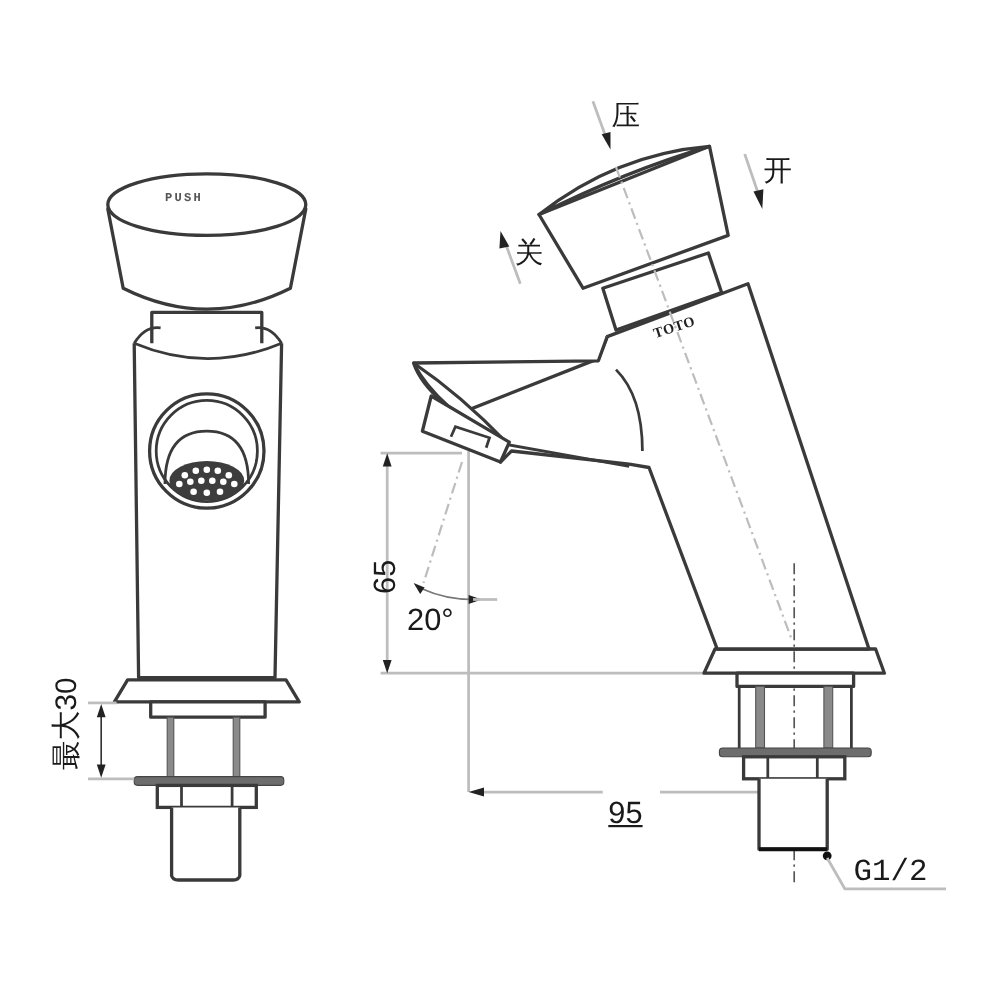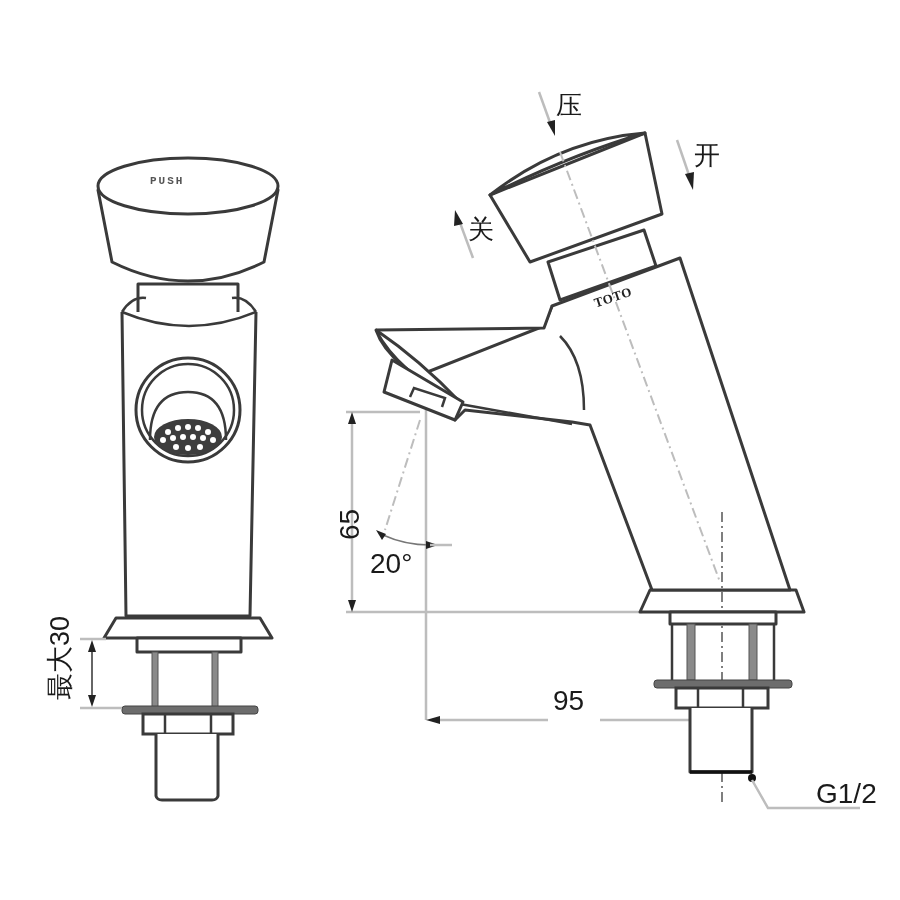--- a/index.html
+++ b/index.html
@@ -180,15 +180,15 @@
   <span class="lbl num" style="left:42px; top:700px; transform: rotate(-90deg); transform-origin: 0 0; font-size:27px;">最大30</span>
 
   <span class="lbl brand" style="left:592px; top:296px; transform: rotate(-18deg); transform-origin: 0 0;">TOTO</span>
 
   <span class="lbl cjk" style="left:556px; top:88px;">压</span>
   <span class="lbl cjk" style="left:694px; top:138px;">开</span>
   <span class="lbl cjk" style="left:468px; top:212px;">关</span>
 
   <span class="lbl num" style="left:334px; top:540px; transform: rotate(-90deg); transform-origin: 0 0;">65</span>
   <span class="lbl num" style="left:370px; top:548px;text-align:right;">20°</span>
-  <span class="lbl num" style="left:553px; top:685px;">95</span>
-  <span class="lbl num" style="left:816px; top:778px;">G1/2</span>
+  <span class="lbl num" style="left:553px; top:723px;text-decoration:underline;">95</span>
+  <span class="lbl num" style="left:776px; top:778px;font-family:Liberation Mono, monospace;">G1/2</span>
 </div>
 
 </body></html>

